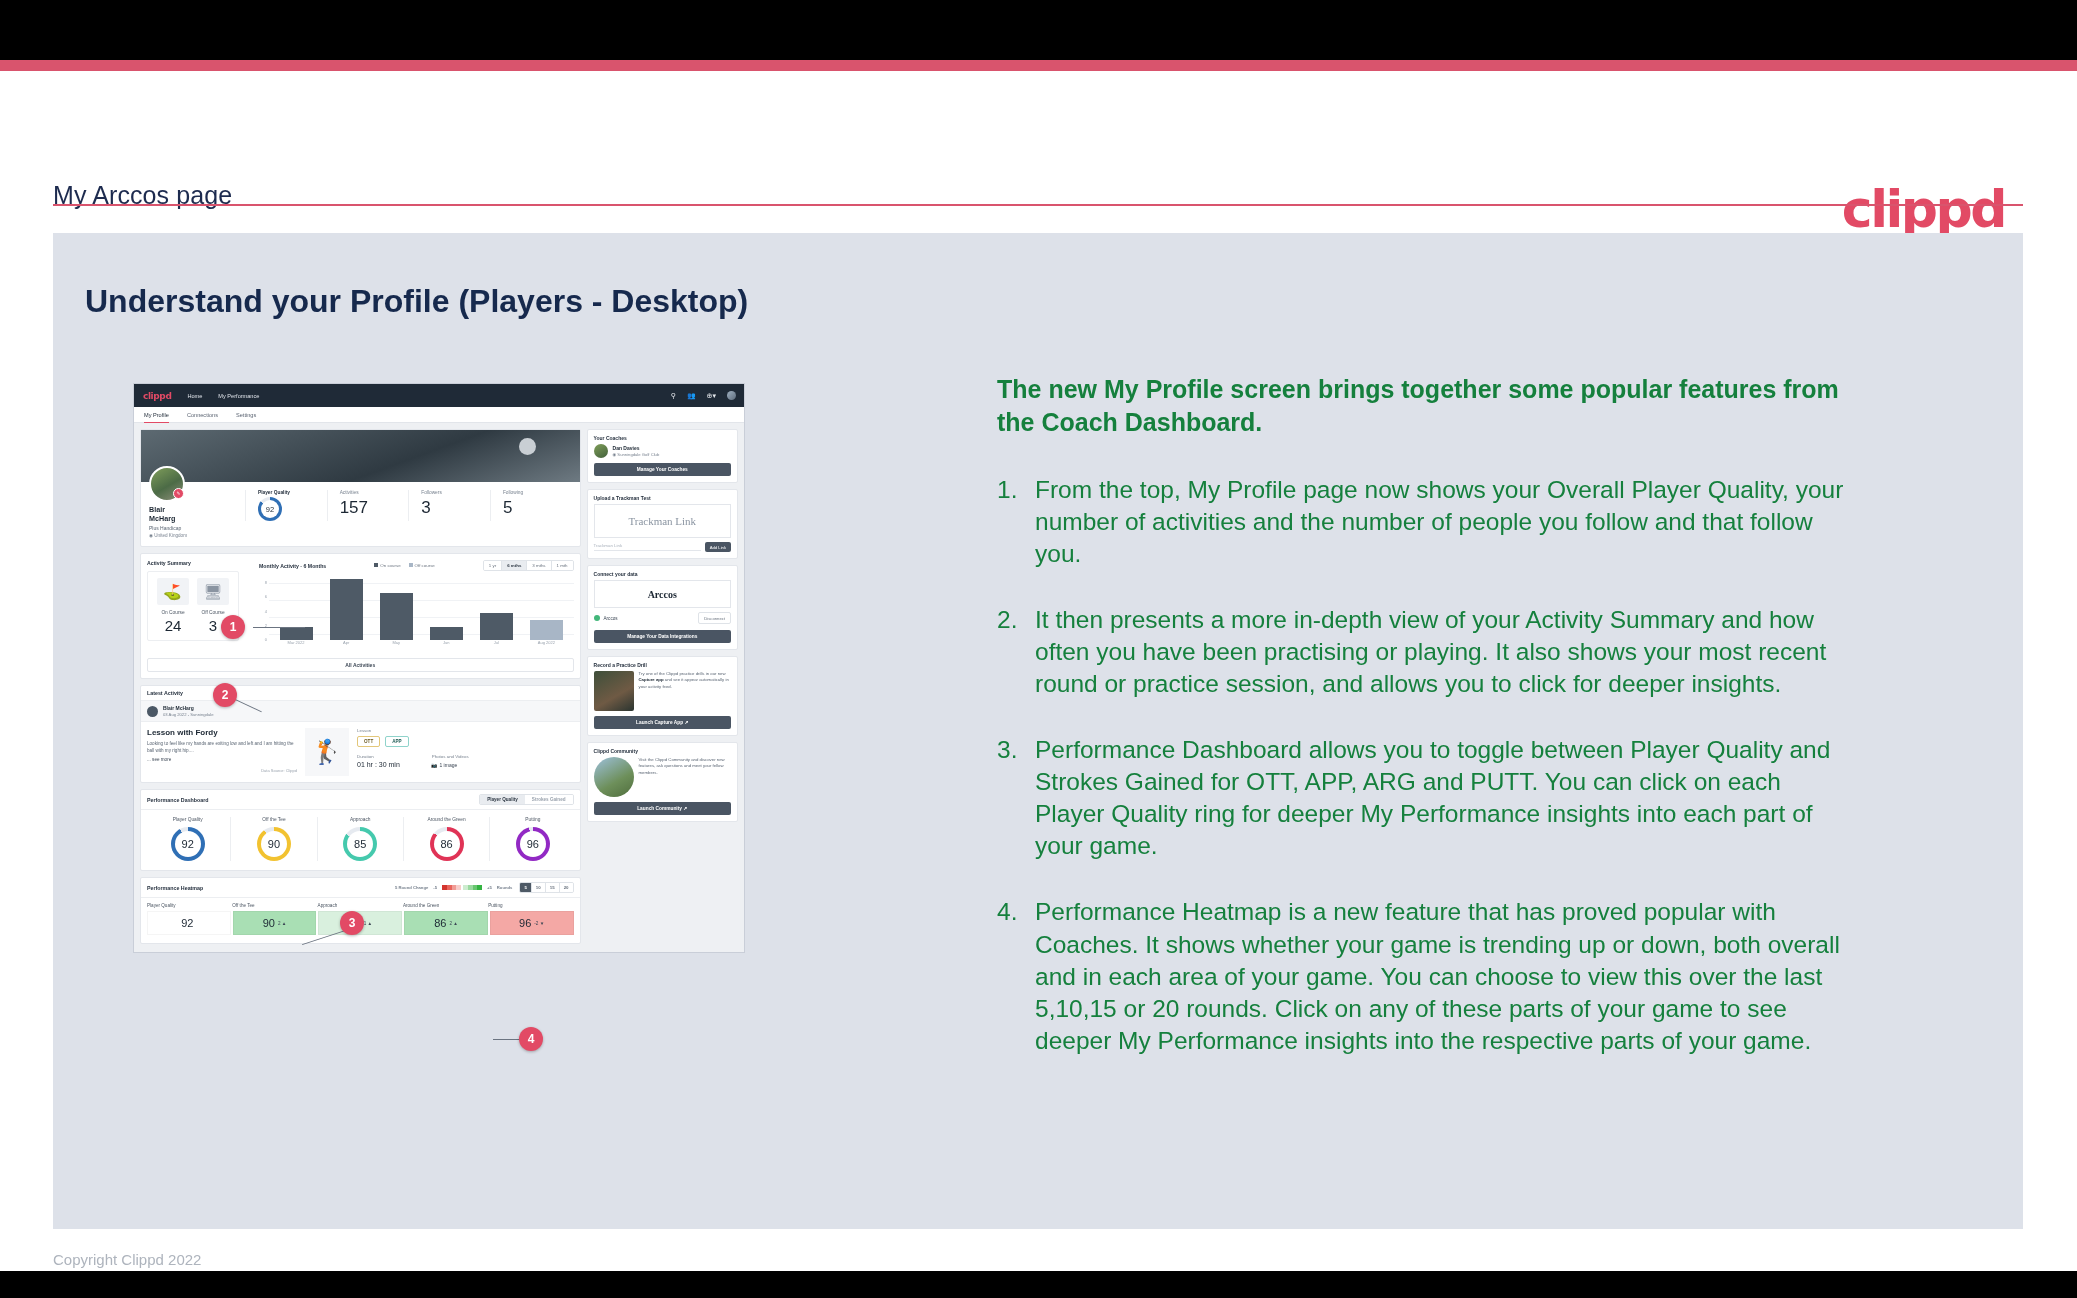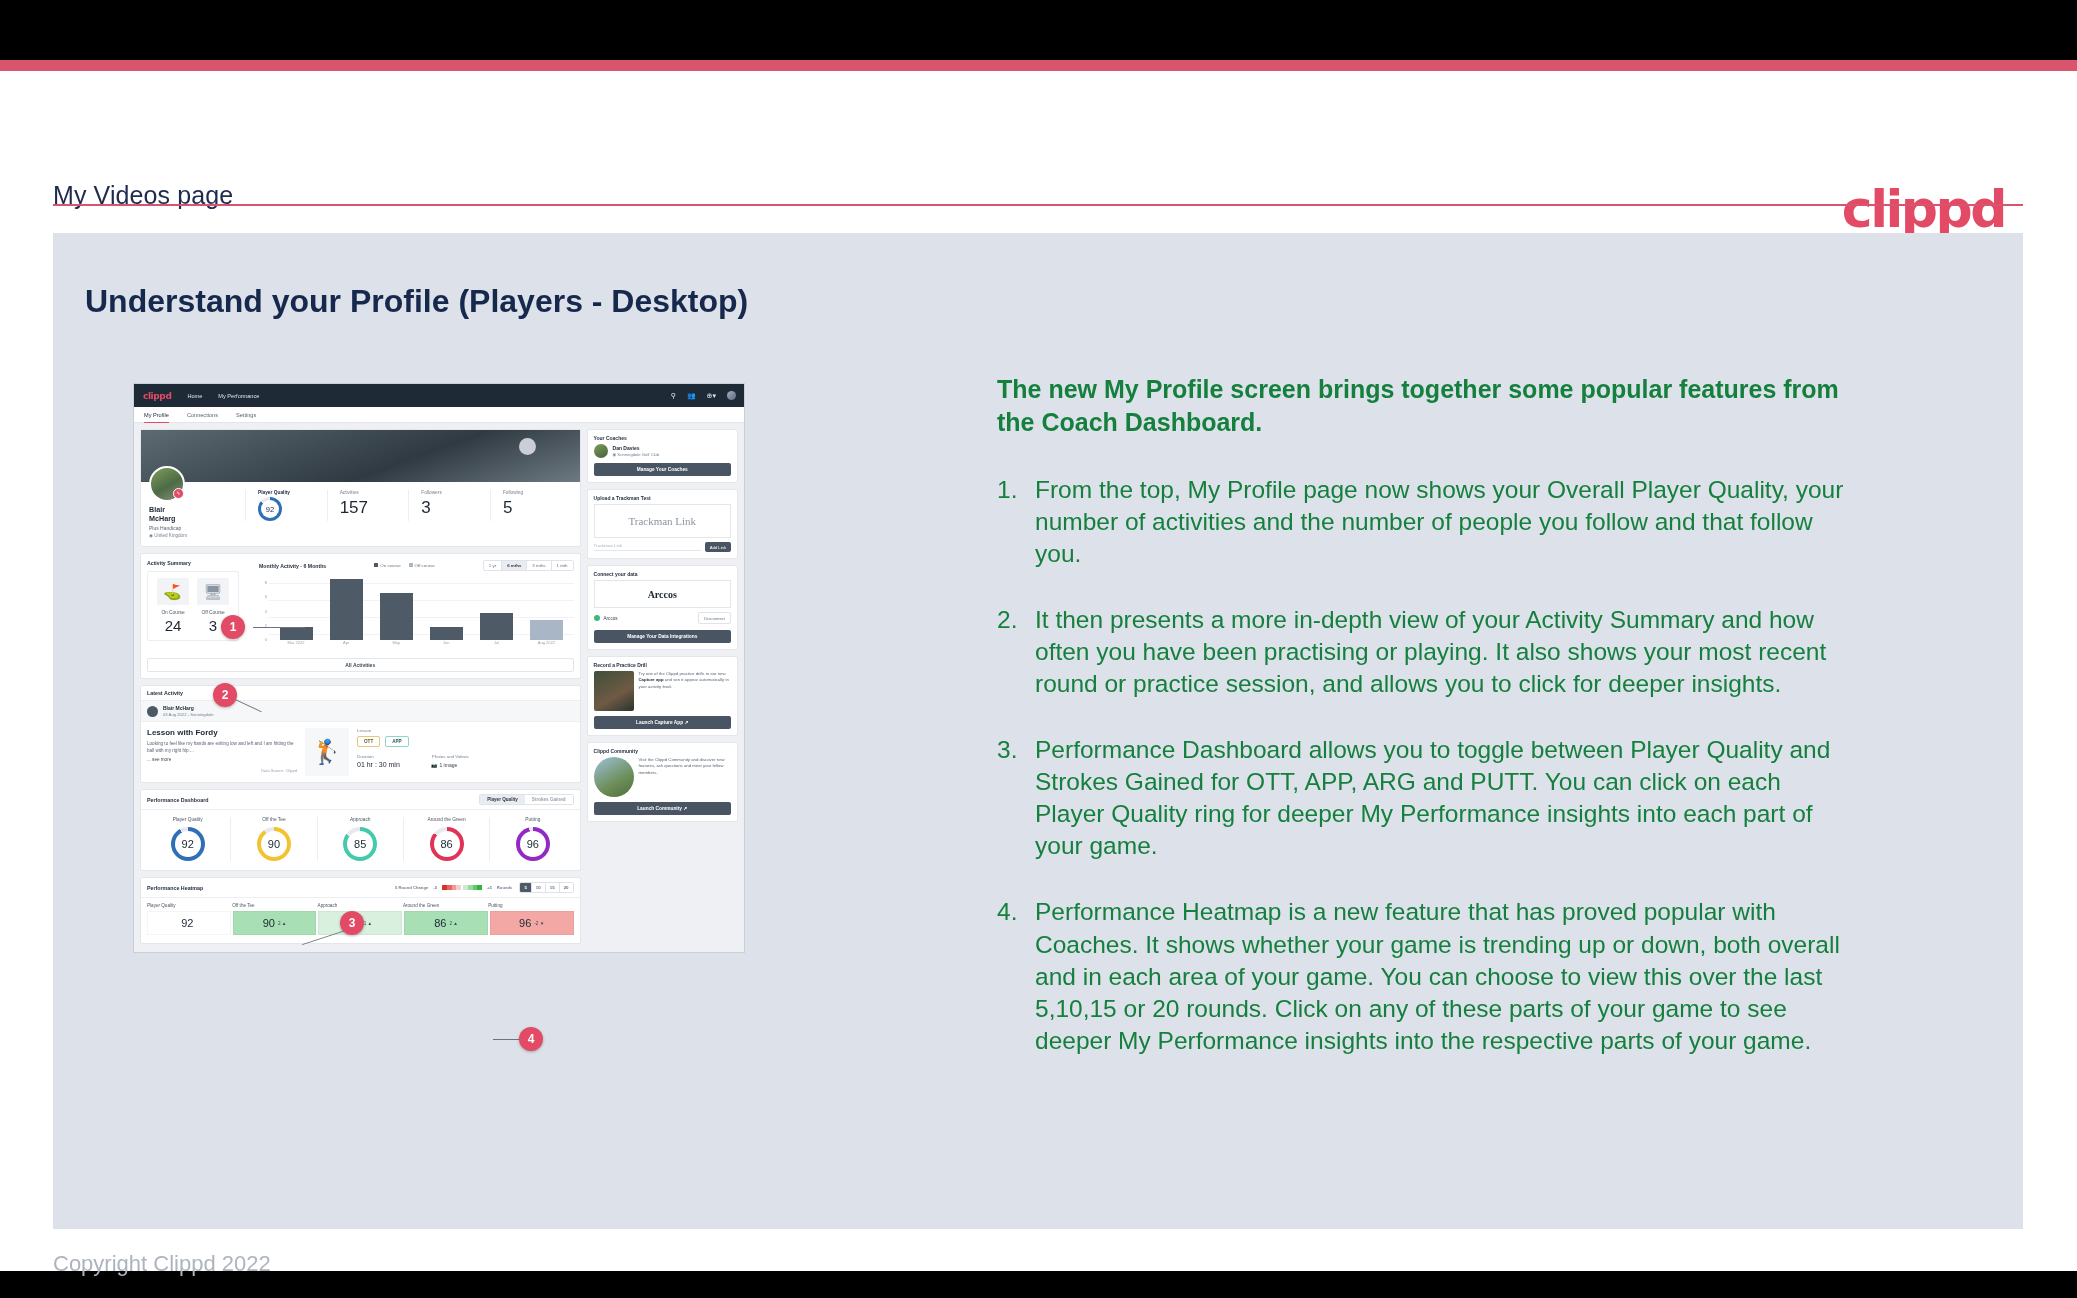--- a/index.html
+++ b/index.html
@@ -235,33 +235,33 @@
   .promo-txt { flex:1; font-size:4.3px; color:#5a6573; line-height:1.5; }
   .promo-txt b { color:#1c2733; }
 
   
   .callout { position:absolute; width:24px; height:24px; border-radius:50%;
     background:#e24a65; color:#fff; font-size:12px; font-weight:bold;
     display:flex; align-items:center; justify-content:center;
     box-shadow:0 1px 3px rgba(0,0,0,.28); z-index:30; }
   .leader { position:absolute; height:1px; background:#6b7481; z-index:29; }
 
-  .copyright { position:absolute; left:53px; top:1180px; font-size:22px; color:#aeb4bd; }
+  .copyright { position:absolute; left:53px; top:1180px; font-size:15px; color:#aeb4bd; }
 </style>
 </head>
 <body>
 
 <div class="letterbox-top"></div>
 <div class="accent-stripe"></div>
 <div class="letterbox-bottom"></div>
 
 <div class="slide">
 
   <div class="slide-header">
-    <div class="slide-title">My Videos page</div>
+    <div class="slide-title">My Arccos page</div>
     <div class="brand-logo">clippd</div>
     <div class="header-rule"></div>
   </div>
 
   <div class="panel">
     <div class="panel-h1">Understand your Profile (Players - Desktop)</div>
 
     <div class="copy">
       <div class="copy-lead">The new My Profile screen brings together some popular features from the Coach Dashboard.</div>
       <div class="copy-list">

